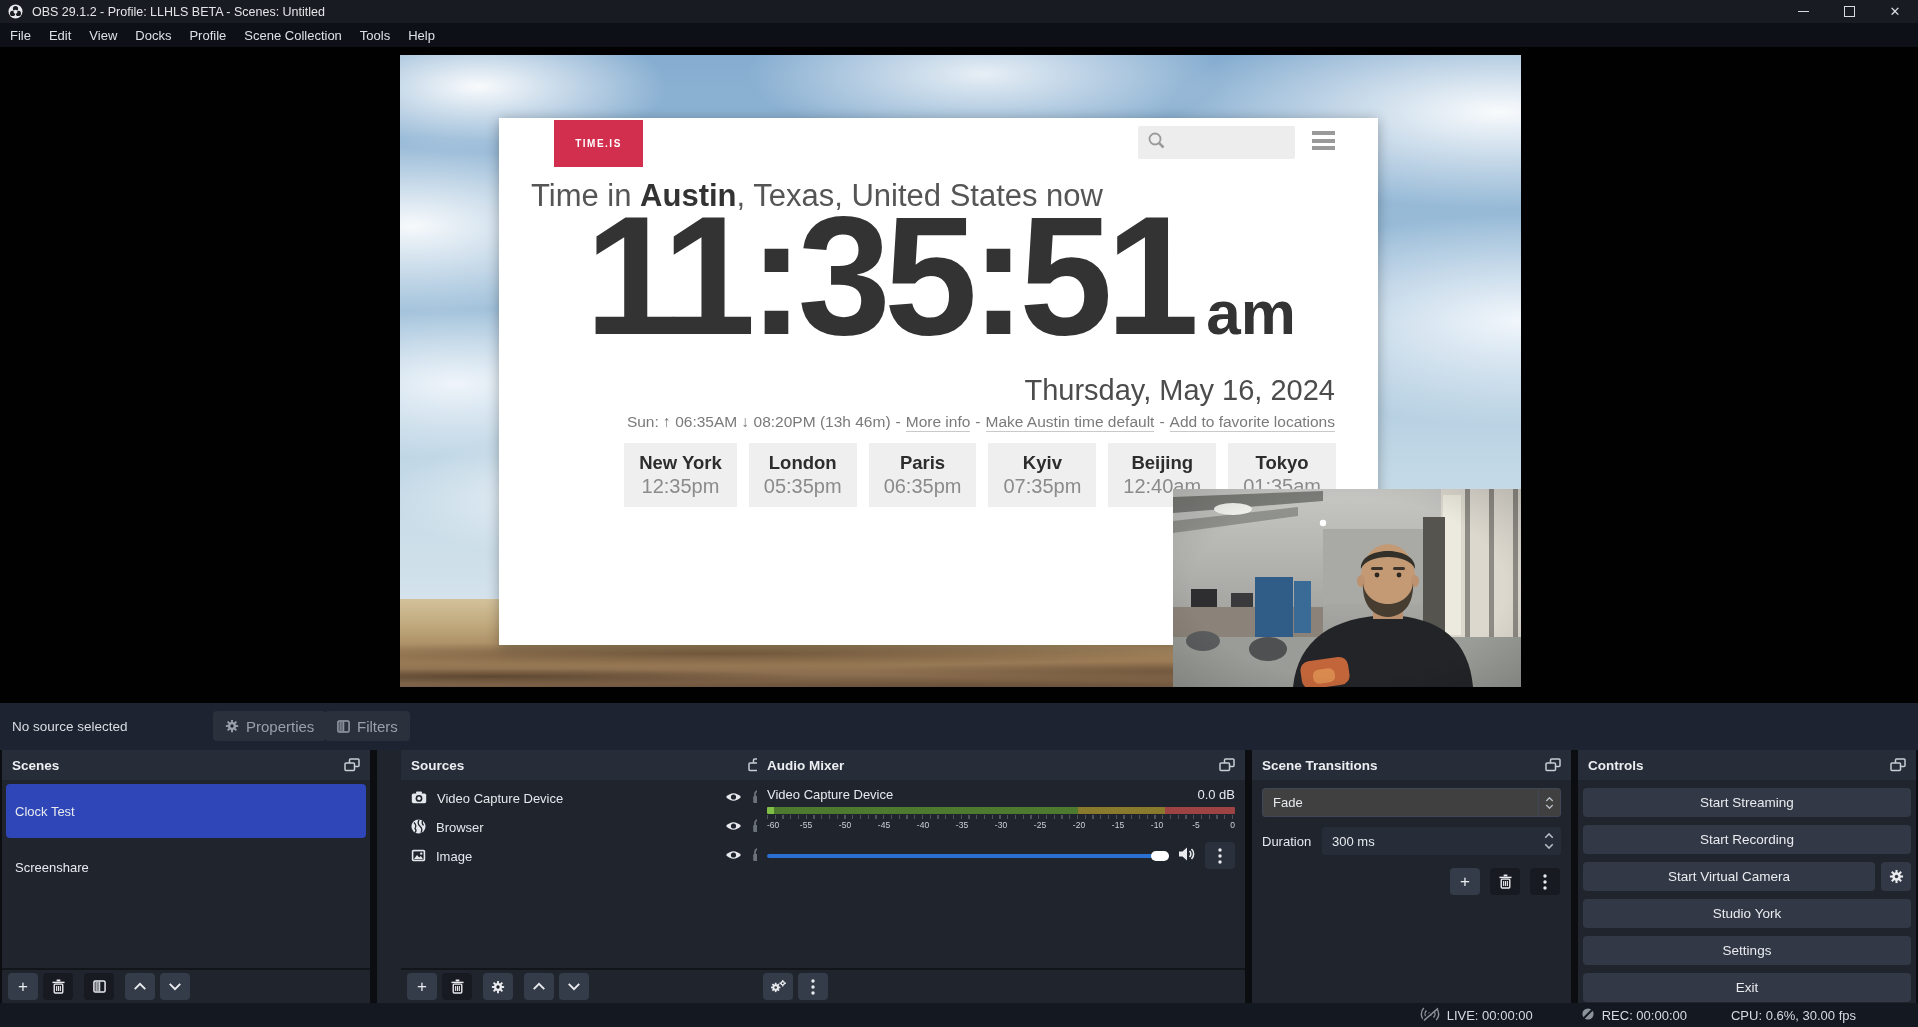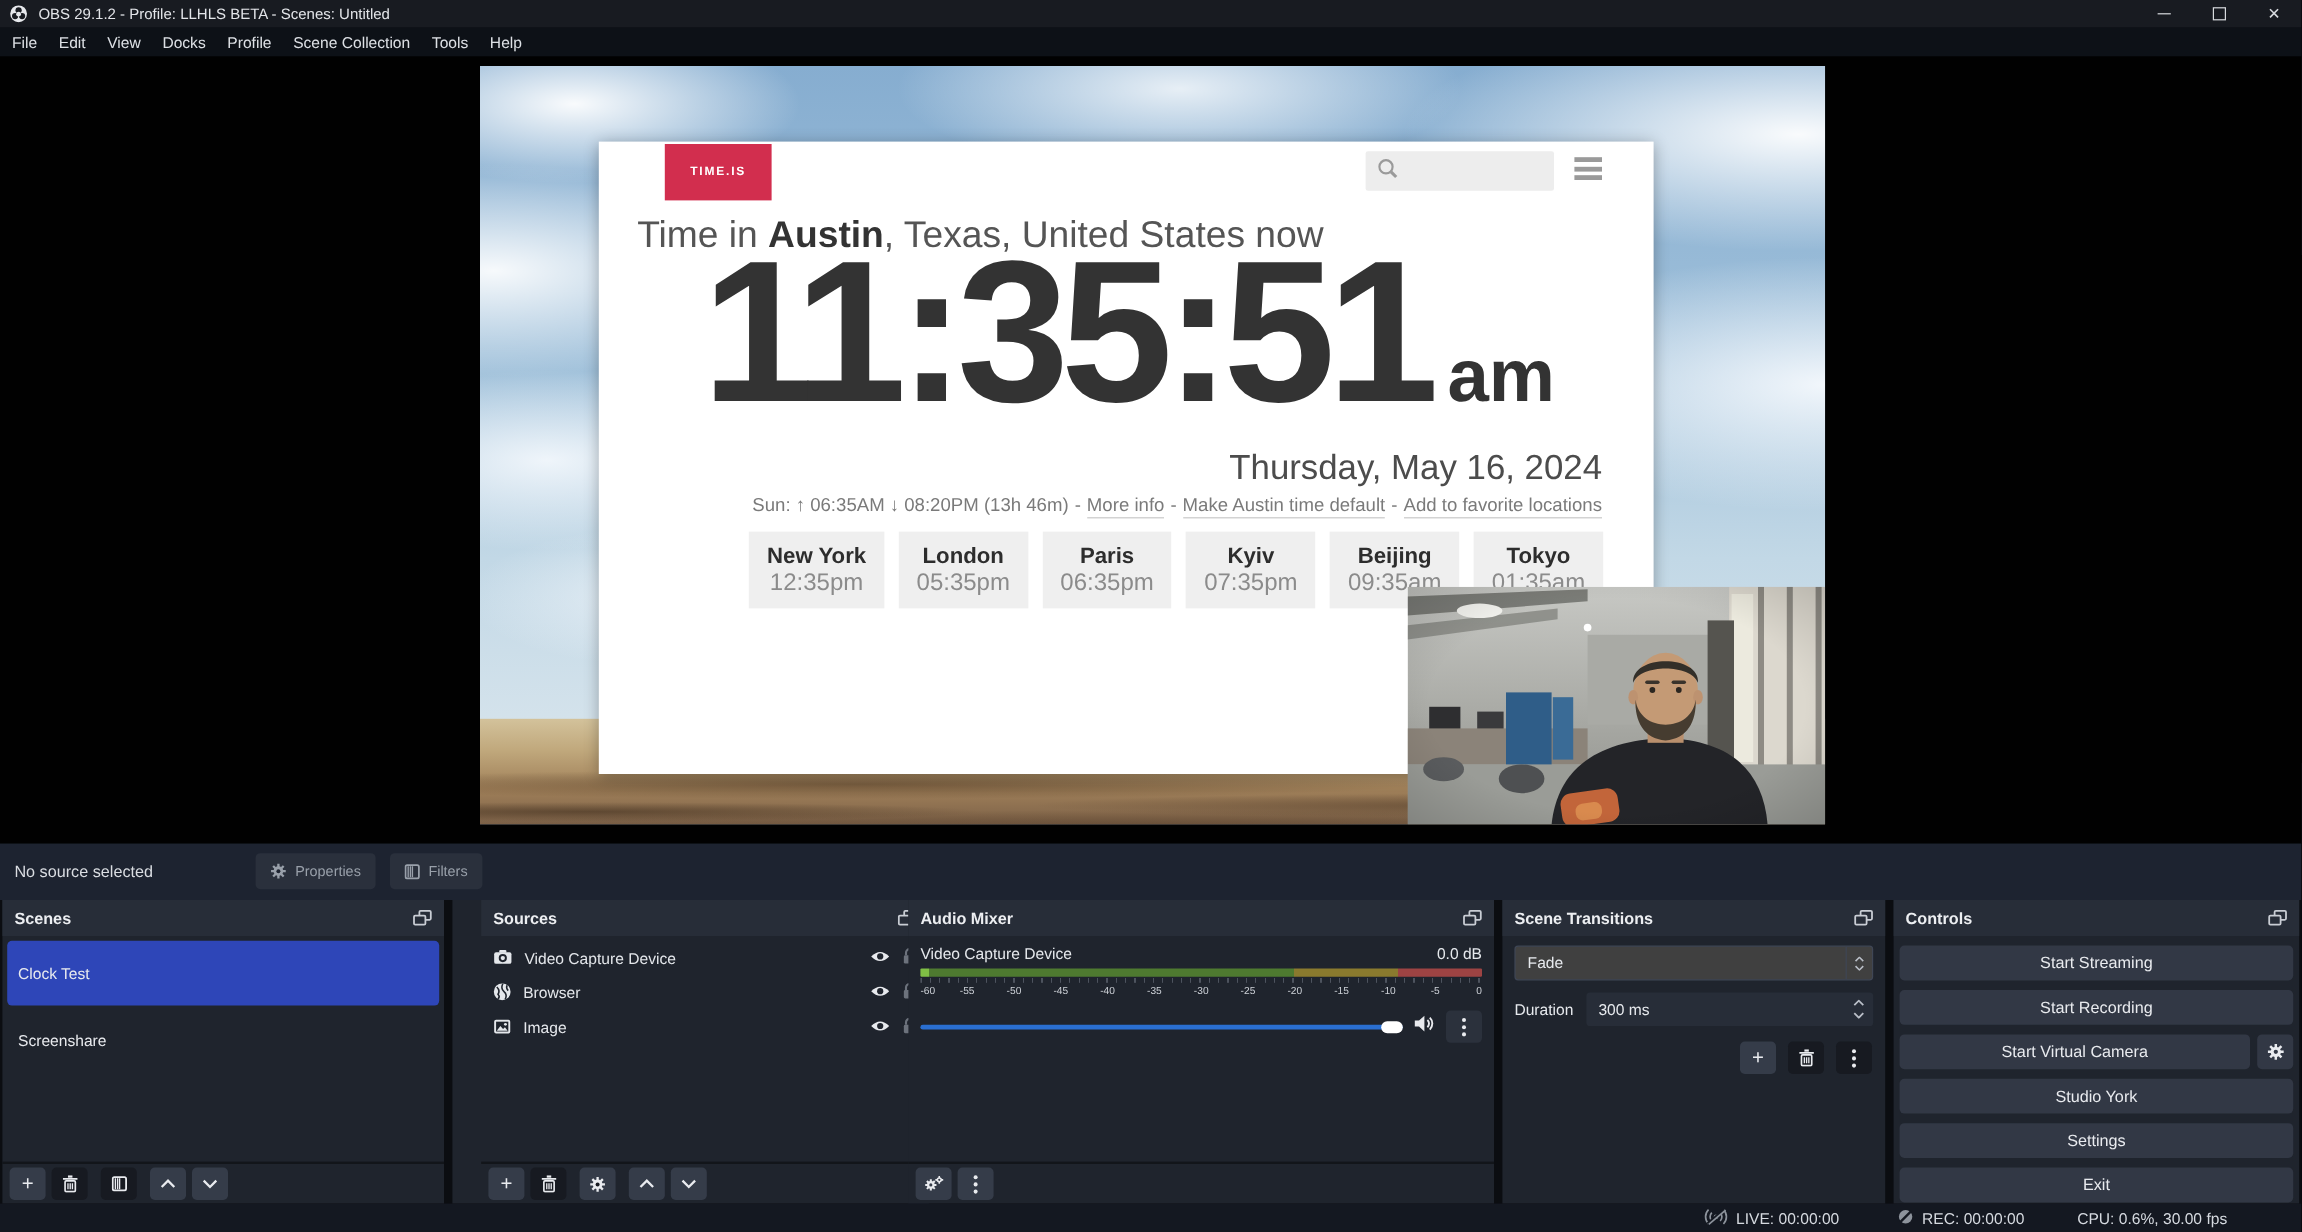--- a/index.html
+++ b/index.html
@@ -61,21 +61,21 @@
   #ti-cities{position:absolute;right:42px;top:325px;display:flex;gap:12px;}
   .city{background:#efefef;padding:8px 15px 9px;text-align:center;}
   .city .cname{font-size:18.5px;font-weight:bold;color:#2d2d2d;line-height:1.25;white-space:nowrap;}
   .city .ctime{font-size:20px;color:#8b8b8b;line-height:1.2;}
   #webcam{position:absolute;left:773px;top:434px;width:348px;height:198px;}
   
   #source-row{position:absolute;left:0;top:703px;width:1918px;height:47px;background:#1d2330;}
   #source-status{position:absolute;left:12px;top:0;height:47px;display:flex;align-items:center;
                  color:#dadde2;font-size:13.5px;}
   .srbtn{position:absolute;top:8px;height:30px;border-radius:4px;background:#2a303c;color:#99a0aa;
-         font-size:12px;display:flex;align-items:center;gap:7px;padding:0 12px;}
+         font-size:15px;display:flex;align-items:center;gap:7px;padding:0 12px;}
   #btn-properties{left:213px;}
   #btn-filters{left:325px;}
   
   .dock{position:absolute;top:750px;height:253px;background:#1f242d;display:flex;flex-direction:column;}
   #dock-scenes{left:2px;width:368px;}
   #dock-sources{left:377px;width:373px;padding-left:24px;}
   #dock-mixer{left:757px;width:488px;}
   #dock-transitions{left:1252px;width:319px;}
   #dock-controls{left:1578px;width:338px;}
   .dock-header{height:30px;background:#272d38;display:flex;align-items:center;padding:0 10px;
@@ -237,21 +237,21 @@
           <div class="city">
               <div class="cname">Paris</div>
               <div class="ctime">06:35pm</div>
             </div>
           <div class="city">
               <div class="cname">Kyiv</div>
               <div class="ctime">07:35pm</div>
             </div>
           <div class="city">
               <div class="cname">Beijing</div>
-              <div class="ctime">09:35am</div>
+              <div class="ctime">12:40am</div>
             </div>
           <div class="city">
               <div class="cname">Tokyo</div>
               <div class="ctime">01:35am</div>
             </div>
         </div>
       </div>
 
       <div id="webcam">
         <svg width="348" height="198" viewBox="0 0 348 198">

